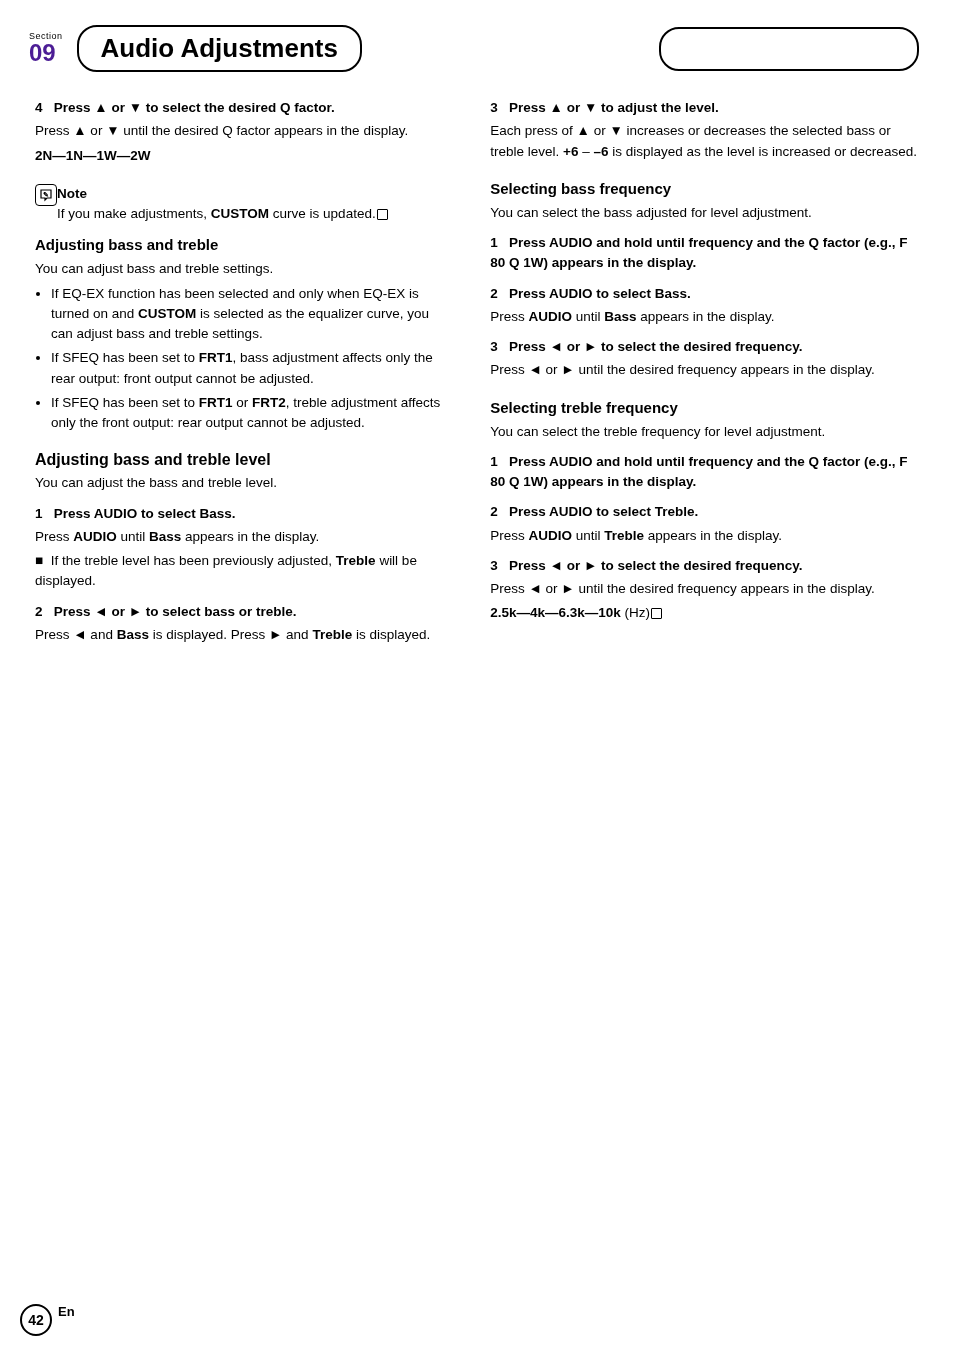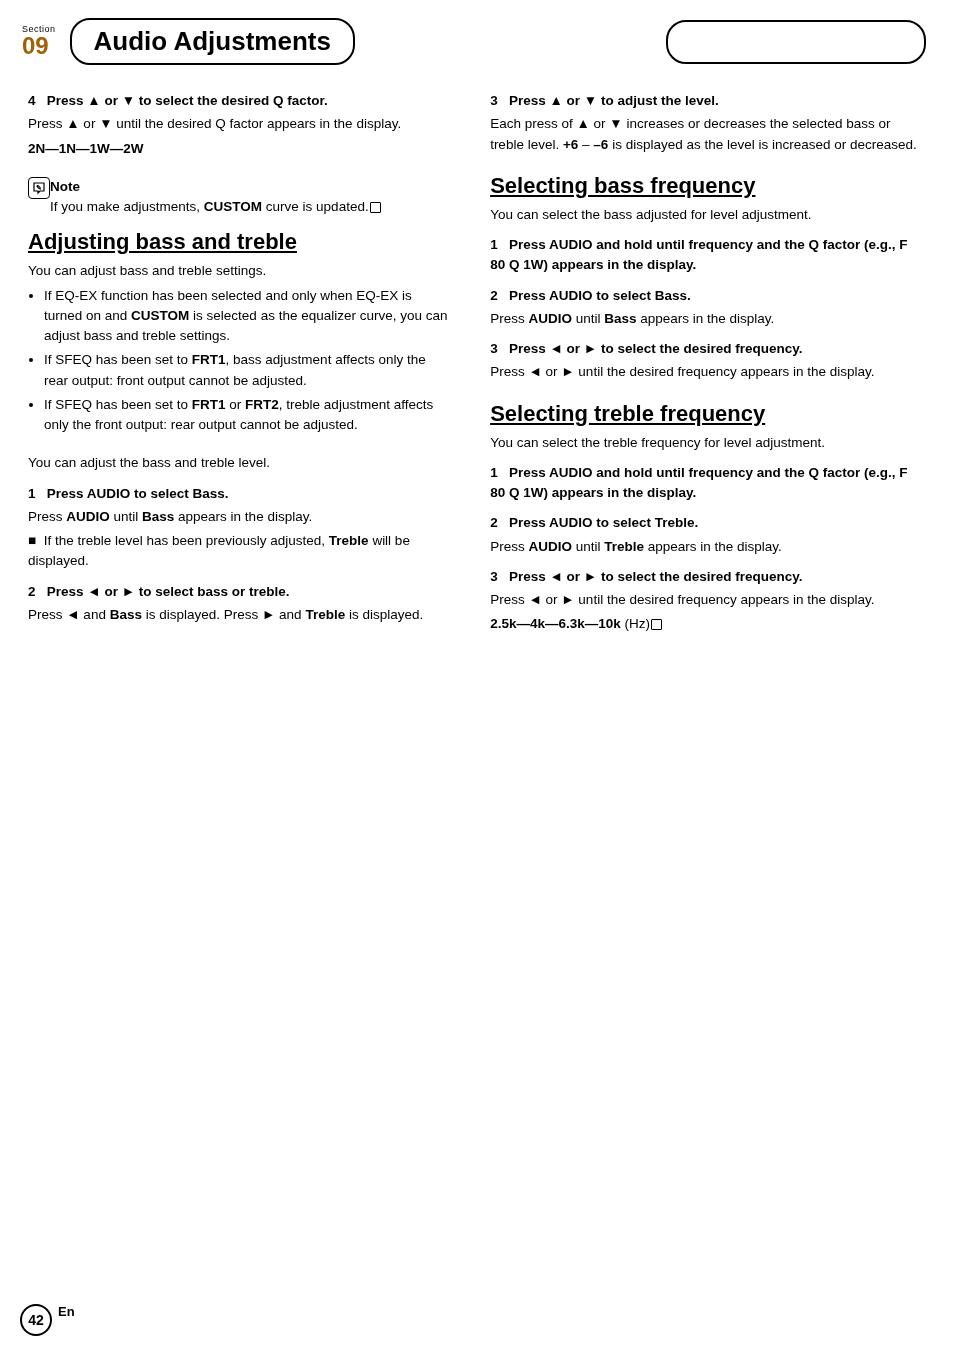--- a/index.html
+++ b/index.html
@@ -9,21 +9,21 @@
       font-size: 13.5px;
       color: #000;
       width: 954px;
       min-height: 1352px;
       position: relative;
     }
 
     .page {
       width: 954px;
       min-height: 1352px;
-      padding: 8px;
+      padding: 15px;
       position: relative;
       background: #fff;
     }
 
     
     .header {
       display: flex;
       align-items: center;
       padding: 10px 20px 6px 14px;
       border-bottom: none;
@@ -41,21 +41,21 @@
       font-size: 9px;
       color: #000;
       letter-spacing: 0.5px;
       line-height: 1;
     }
 
     .section-number {
       font-size: 24px;
       font-weight: bold;
       line-height: 1;
-      color: #a16207;
+      color: #4c1d95;
     }
 
     .header-title-box {
       border: 2px solid #000;
       border-radius: 20px;
       padding: 6px 22px;
       display: flex;
       align-items: flex-end;
     }
 
@@ -91,25 +91,24 @@
       padding-left: 20px;
       border-left: none;
     }
 
     
     .section-block {
       margin-bottom: 18px;
     }
 
     h2 {
-      font-size: 22px;
+      font-size: 15px;
       font-weight: bold;
       margin-bottom: 6px;
       margin-top: 10px;
-      text-decoration: underline;
     }
 
     h3 {
       font-size: 16px;
       font-weight: bold;
       margin-bottom: 4px;
       margin-top: 12px;
     }
 
     .step-heading {
@@ -252,20 +251,21 @@
         <h2>Adjusting bass and treble</h2>
         <p>You can adjust bass and treble settings.</p>
         <ul>
           <li>If EQ-EX function has been selected and only when EQ-EX is turned on and <b>CUSTOM</b> is selected as the equalizer curve, you can adjust bass and treble settings.</li>
           <li>If SFEQ has been set to <b>FRT1</b>, bass adjustment affects only the rear output: front output cannot be adjusted.</li>
           <li>If SFEQ has been set to <b>FRT1</b> or <b>FRT2</b>, treble adjustment affects only the front output: rear output cannot be adjusted.</li>
         </ul>
       </div>
 
       <div class="section-block">
+        <h3>Adjusting bass and treble level</h3>
         <p>You can adjust the bass and treble level.</p>
 
         <p class="step-heading"><b>1&nbsp;&nbsp; Press AUDIO to select Bass.</b></p>
         <p>Press <b>AUDIO</b> until <b>Bass</b> appears in the display.</p>
         <p>■&nbsp; If the treble level has been previously adjusted, <b>Treble</b> will be displayed.</p>
 
         <p class="step-heading"><b>2&nbsp;&nbsp; Press ◄ or ► to select bass or treble.</b></p>
         <p>Press ◄ and <b>Bass</b> is displayed. Press ► and <b>Treble</b> is displayed.</p>
       </div>
 

